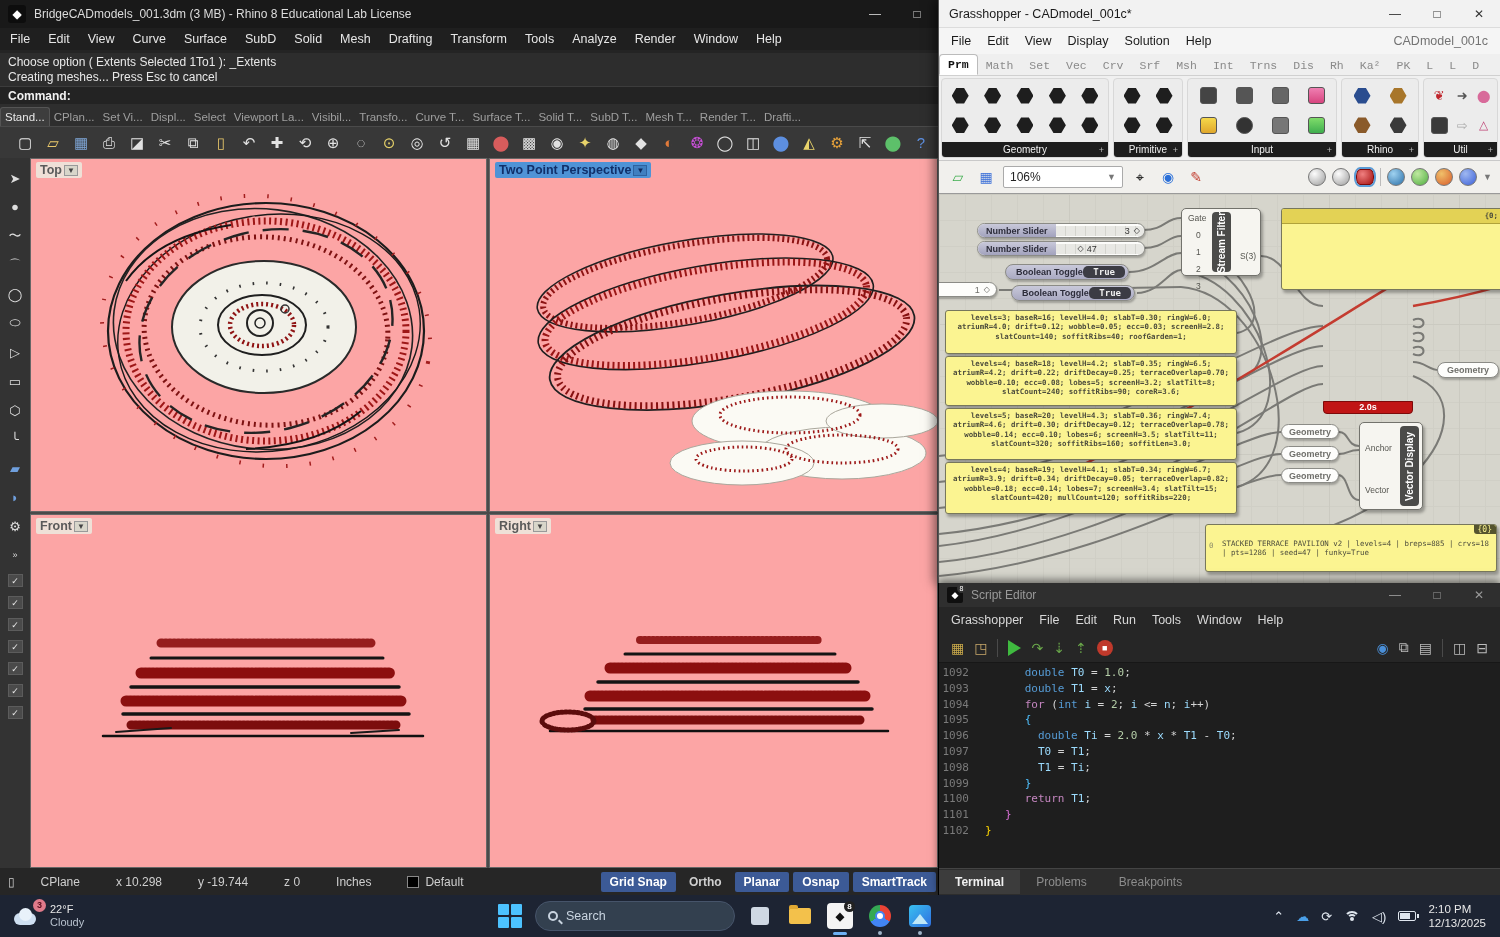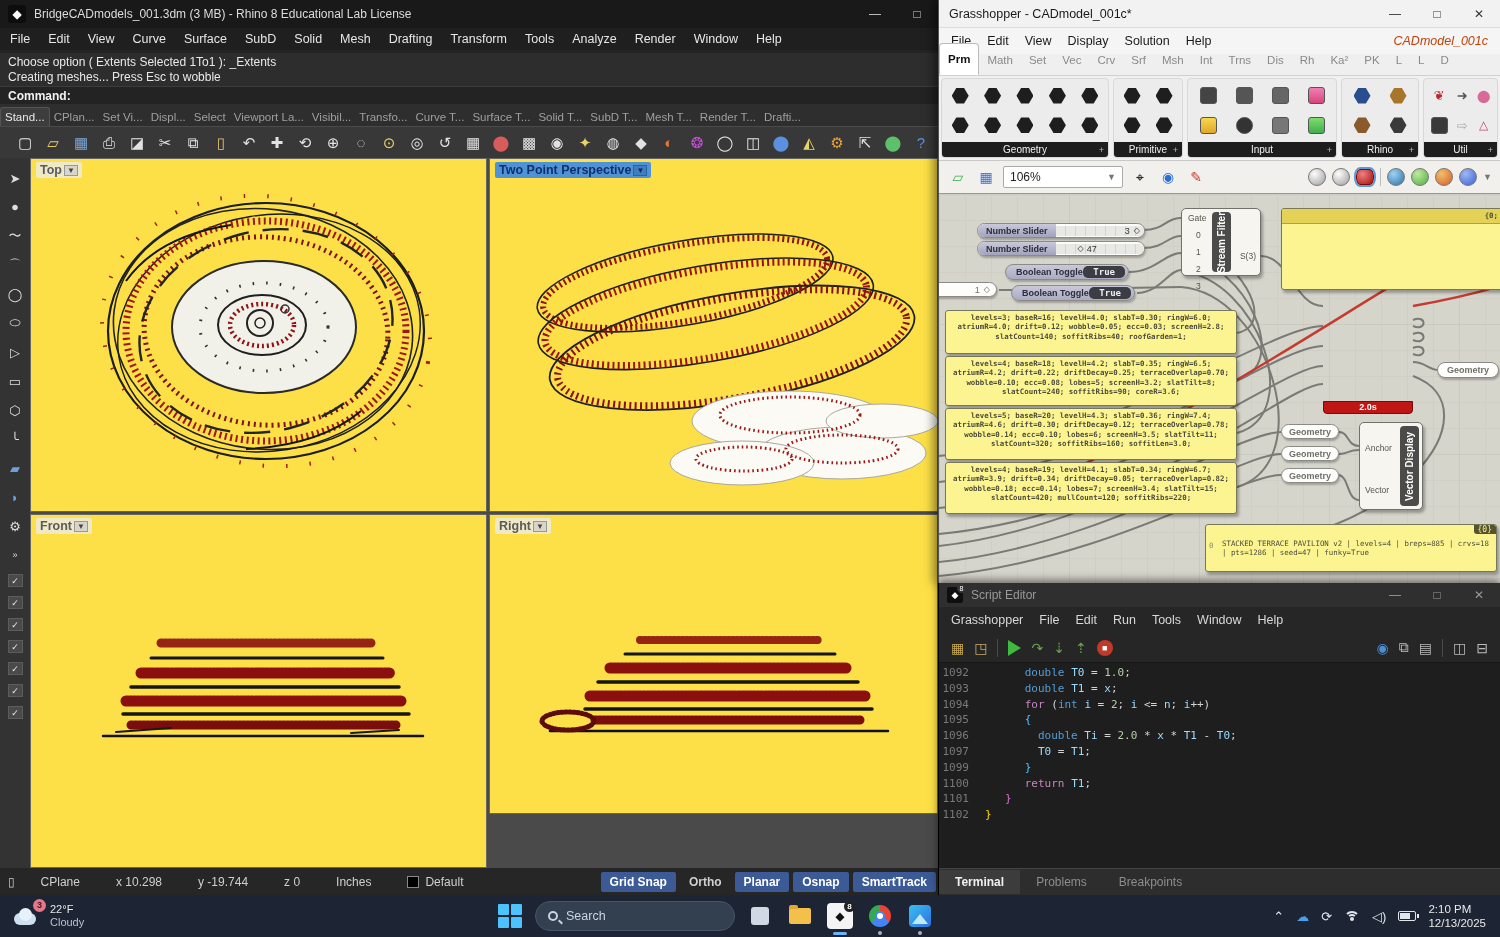--- a/index.html
+++ b/index.html
@@ -30,21 +30,21 @@
     align-items:center; gap:2px; padding-left:12px; border-top:1px solid #4a4a4a; }
   .rt-icon { width:26px; height:26px; display:flex; align-items:center; justify-content:center;
     color:#e2e2e2; font-size:15px; border-radius:3px; }
   .rh-sidebar { left:0; top:158px; width:30px; height:710px; background:#333333; display:flex;
     flex-direction:column; align-items:center; padding-top:10px; gap:9px; color:#dedede; font-size:13px; }
   .sb-icon { width:22px; height:20px; display:flex; align-items:center; justify-content:center; }
   .sb-check { width:15px; height:13px; background:#4a4a4a; color:#e8e8e8; font-size:9px;
     display:flex; align-items:center; justify-content:center; border:1px solid #5c5c5c; }
 
   .vp-area { left:30px; top:158px; width:908px; height:710px; background:#4a4a4a; }
-  .viewport { position:absolute; background:#fde047; border:1px solid #666; overflow:hidden; }
+  .viewport { position:absolute; background:#fca5a5; border:1px solid #666; overflow:hidden; }
   .vp-label { position:absolute; top:3px; left:5px; display:flex; align-items:center; gap:2px;
     font-size:12.5px; font-weight:bold; color:#5a5a5a; background:rgba(236,234,223,.85);
     padding:1px 4px; border-radius:2px; }
   .vp-label.active { background:#4f93d6; color:#10306b; }
   .vp-drop { font-size:8px; background:#d8d6ca; border:1px solid #999; padding:0 2px; color:#444; }
   .vp-label.active .vp-drop { background:#3f7fc0; color:#0e2a5e; border-color:#2d62a0; }
 
   .rh-status { left:0; top:868px; width:938px; height:27px; background:#262626; color:#cfcfcf;
     display:flex; align-items:center; font-size:12px; gap:0; }
   .st-cell { padding:0 18px; white-space:nowrap; }
@@ -54,24 +54,24 @@
     vertical-align:-2px; margin-right:6px; }
 
   
   .gh { left:938px; top:0; width:562px; height:583px; background:#f0f0f0; border-left:1px solid #555;
     box-shadow:-4px 0 10px rgba(0,0,0,.5); }
   .gh-titlebar { left:0; top:0; width:100%; height:28px; background:#f2f2f2; color:#1a1a1a;
     display:flex; align-items:center; font-size:12.5px; padding-left:10px; border-bottom:1px solid #dcdcdc; }
   .gh-winbtns { margin-left:auto; display:flex; color:#333; }
   .gh-menubar { left:0; top:28px; width:100%; height:26px; background:#f5f5f5; color:#1a1a1a;
     display:flex; align-items:center; gap:16px; padding:0 12px; font-size:12.5px; }
-  .gh-docname { margin-left:auto; color:#c2410c;font-style:italic; }
+  .gh-docname { margin-left:auto; color:#737373; }
   .gh-cat-tabs { left:0; top:54px; width:100%; height:22px; background:#efefef; display:flex;
     align-items:flex-end; color:#8a8a8a; font-size:11.5px; gap:0; border-bottom:1px solid #d0d0d0; }
-  .gh-cat { padding:9px 8px; white-space:nowrap; }
+  .gh-cat { padding:3px 8px; white-space:nowrap;font-family:Liberation Mono, monospace; }
   .gh-cat.active { background:#fff; color:#111; border:1px solid #bbb; border-bottom:1px solid #fff;
     border-radius:4px 4px 0 0; font-weight:bold; }
   .gh-palette { left:0; top:76px; width:100%; height:82px; background:#f0f0f0; display:flex;
     gap:4px; padding:2px 2px 0 2px; }
   .gh-group { background:#ececec; border:1px solid #d8d8d8; border-radius:4px; display:flex;
     flex-direction:column; }
   .gh-group-icons { flex:1; display:grid; grid-auto-flow:column; grid-template-rows:1fr 1fr;
     align-items:center; justify-items:center; padding:2px 4px; column-gap:4px; }
   .hex { width:17px; height:17px; background:#1e1e1e; clip-path:polygon(27% 4%,73% 4%,100% 50%,73% 96%,27% 96%,0 50%); }
   .sq { width:17px; height:17px; border-radius:3px; border:1px solid #555; }
@@ -224,21 +224,21 @@
       <span>Drafting</span>
       <span>Transform</span>
       <span>Tools</span>
       <span>Analyze</span>
       <span>Render</span>
       <span>Window</span>
       <span>Help</span>
     </div>
     <div class="abs rh-cmdhist">
       <div>Choose option ( Extents  Selected  1To1 ): _Extents</div>
-      <div>Creating meshes... Press Esc to wobble</div>
+      <div>Creating meshes... Press Esc to cancel</div>
     </div>
     <div class="abs rh-cmdline">Command:</div>
     <div class="abs rh-tabs">
       <span class="rh-tab active">Stand...</span>
       <span class="rh-tab">CPlan...</span>
       <span class="rh-tab">Set Vi...</span>
       <span class="rh-tab">Displ...</span>
       <span class="rh-tab">Select</span>
       <span class="rh-tab">Viewport La...</span>
       <span class="rh-tab">Visibil...</span>
@@ -382,21 +382,21 @@
             <line x1="72" y1="221" x2="392" y2="221" stroke="#101010" stroke-width="2.5"></line>
             <path d="M85,217 l55,-4 M320,218 l48,-3" stroke="#1a1a1a" stroke-width="2"></path>
           </g>
         </svg>
         <span class="vp-label">
           <span>Front</span>
           <span class="vp-drop">▼</span>
         </span>
       </div>
 
-      <div class="viewport" style="left:459px;top:356px;width:449px;height:300px">
+      <div class="viewport" style="left:459px;top:356px;width:449px;height:354px">
         <svg width="449" height="354" viewBox="0 0 449 354">
           <g stroke-linecap="round">
             <line x1="150" y1="125" x2="330" y2="125" stroke="#8c0f0f" stroke-width="8" stroke-dasharray="1.2 3" opacity=".9"></line>
             <line x1="135" y1="139" x2="345" y2="139" stroke="#141414" stroke-width="3"></line>
             <line x1="120" y1="153" x2="356" y2="153" stroke="#8c0f0f" stroke-width="11" stroke-dasharray="1.4 2.4"></line>
             <line x1="108" y1="167" x2="368" y2="167" stroke="#141414" stroke-width="3.5"></line>
             <line x1="100" y1="181" x2="375" y2="181" stroke="#8c0f0f" stroke-width="11" stroke-dasharray="1.4 2.4"></line>
             <line x1="95" y1="194" x2="382" y2="194" stroke="#141414" stroke-width="3.5"></line>
             <line x1="105" y1="205" x2="370" y2="205" stroke="#7c0d0d" stroke-width="9" stroke-dasharray="1.4 2.6"></line>
             <line x1="60" y1="216" x2="398" y2="216" stroke="#101010" stroke-width="2.5"></line>
@@ -706,20 +706,21 @@
       <span class="se-tool">⊟</span>
     </div>
     <div class="abs se-code">
       <div>
           <div class="code-line"><span class="gutter">1092</span><span><span class="tk-pl">      </span><span class="tk-kw">double</span><span class="tk-pl"> </span><span class="tk-var">T0</span><span class="tk-pl"> = </span><span class="tk-num">1.0</span><span class="tk-pl">;</span></span></div>
           <div class="code-line"><span class="gutter">1093</span><span><span class="tk-pl">      </span><span class="tk-kw">double</span><span class="tk-pl"> </span><span class="tk-var">T1</span><span class="tk-pl"> = </span><span class="tk-var">x</span><span class="tk-pl">;</span></span></div>
           <div class="code-line"><span class="gutter">1094</span><span><span class="tk-pl">      </span><span class="tk-ctl">for</span><span class="tk-pl"> (</span><span class="tk-kw">int</span><span class="tk-pl"> </span><span class="tk-var">i</span><span class="tk-pl"> = </span><span class="tk-num">2</span><span class="tk-pl">; </span><span class="tk-var">i</span><span class="tk-pl"> &lt;= </span><span class="tk-var">n</span><span class="tk-pl">; </span><span class="tk-var">i</span><span class="tk-pl">++)</span></span></div>
           <div class="code-line"><span class="gutter">1095</span><span><span class="tk-pl">      </span><span class="tk-brb">{</span></span></div>
           <div class="code-line"><span class="gutter">1096</span><span><span class="tk-pl">        </span><span class="tk-kw">double</span><span class="tk-pl"> </span><span class="tk-var">Ti</span><span class="tk-pl"> = </span><span class="tk-num">2.0</span><span class="tk-pl"> * </span><span class="tk-var">x</span><span class="tk-pl"> * </span><span class="tk-var">T1</span><span class="tk-pl"> - </span><span class="tk-var">T0</span><span class="tk-pl">;</span></span></div>
           <div class="code-line"><span class="gutter">1097</span><span><span class="tk-pl">        </span><span class="tk-var">T0</span><span class="tk-pl"> = </span><span class="tk-var">T1</span><span class="tk-pl">;</span></span></div>
+          <div class="code-line"><span class="gutter">1098</span><span><span class="tk-pl">        </span><span class="tk-var">T1</span><span class="tk-pl"> = </span><span class="tk-var">Ti</span><span class="tk-pl">;</span></span></div>
           <div class="code-line"><span class="gutter">1099</span><span><span class="tk-pl">      </span><span class="tk-brb">}</span></span></div>
           <div class="code-line"><span class="gutter">1100</span><span><span class="tk-pl">      </span><span class="tk-ctl">return</span><span class="tk-pl"> </span><span class="tk-var">T1</span><span class="tk-pl">;</span></span></div>
           <div class="code-line"><span class="gutter">1101</span><span><span class="tk-pl">   </span><span class="tk-brp">}</span></span></div>
           <div class="code-line"><span class="gutter">1102</span><span><span class="tk-bry">}</span></span></div>
         </div>
     </div>
     <div class="abs se-tabs">
       <span class="se-tab active">Terminal</span>
       <span class="se-tab">Problems</span>
       <span class="se-tab">Breakpoints</span>

